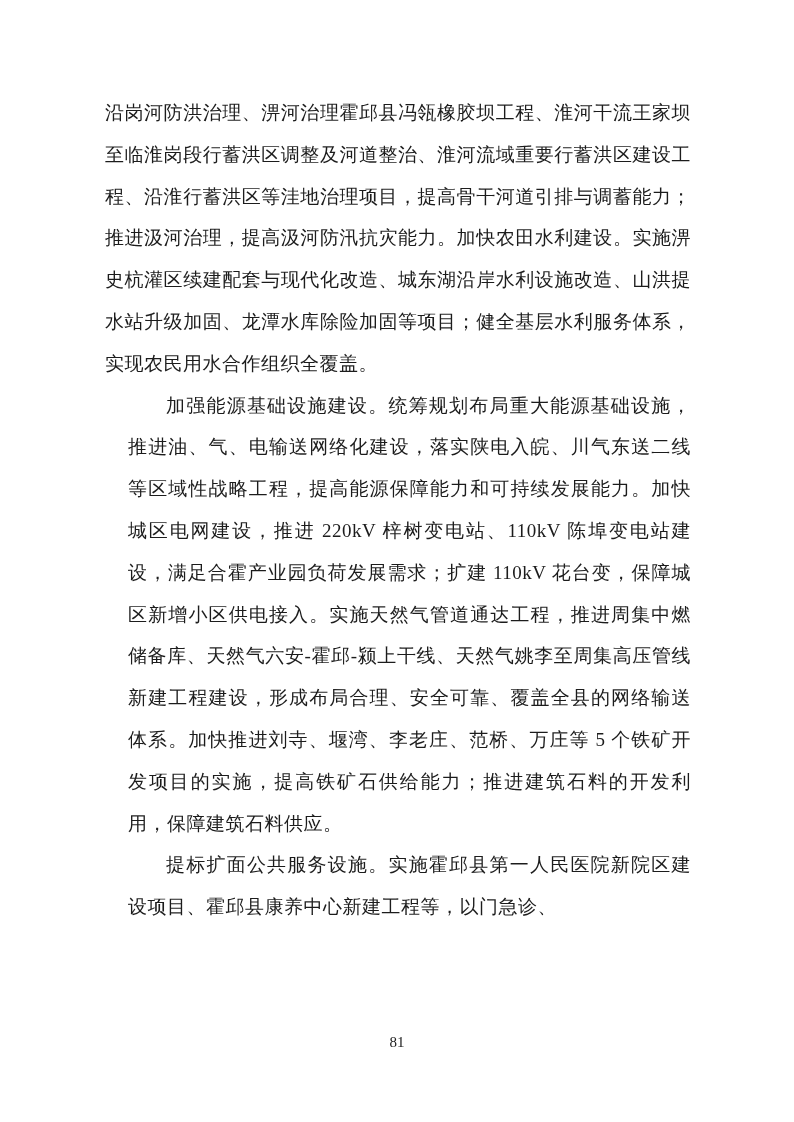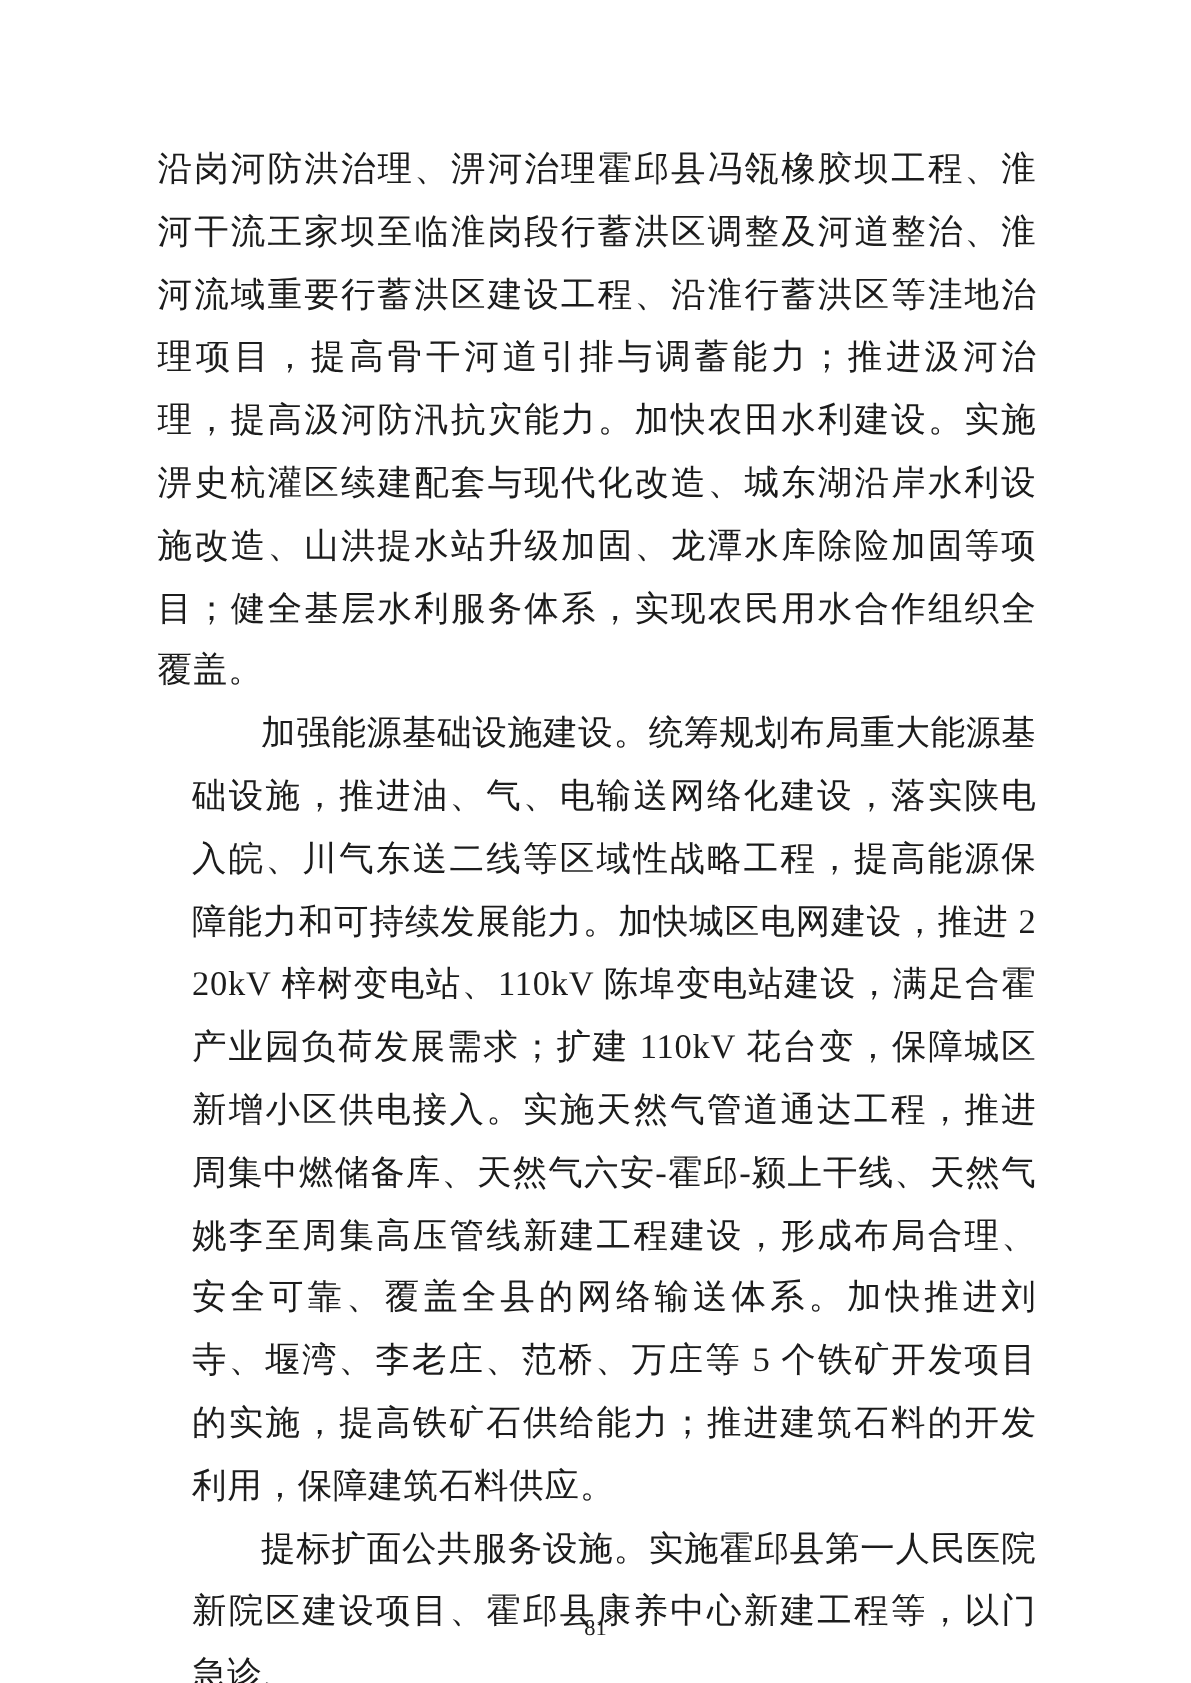--- a/index.html
+++ b/index.html
@@ -17,41 +17,40 @@
     color: #1c1c1c;
   }
   .content {
     position: absolute;
     top: 92px;
     left: 105px;
     width: 586px;
   }
   .para {
     margin: 0;
-    font-size: 23px;
+    font-size: 19px;
     line-height: 41.8px;
     text-align: justify;
     text-justify: inter-ideograph;
     letter-spacing: 0.5px;
     word-break: break-all;
   }
   .para.indent {
     text-indent: 2em;
     margin-left: 23px;
   }
   .footer {
     position: absolute;
     top: 1032px;
     left: 0;
     width: 794px;
     text-align: center;
     font-size: 15px;
     line-height: 20px;
     color: #1c1c1c;
-    margin-top: 44px;
   }
 </style>
 </head>
 <body>
 
 <div class="page">
   <div class="content">
     <p class="para">沿岗河防洪治理、淠河治理霍邱县冯瓴橡胶坝工程、淮河干流王家坝至临淮岗段行蓄洪区调整及河道整治、淮河流域重要行蓄洪区建设工程、沿淮行蓄洪区等洼地治理项目，提高骨干河道引排与调蓄能力；推进汲河治理，提高汲河防汛抗灾能力。加快农田水利建设。实施淠史杭灌区续建配套与现代化改造、城东湖沿岸水利设施改造、山洪提水站升级加固、龙潭水库除险加固等项目；健全基层水利服务体系，实现农民用水合作组织全覆盖。</p>
     <p class="para indent">加强能源基础设施建设。统筹规划布局重大能源基础设施，推进油、气、电输送网络化建设，落实陕电入皖、川气东送二线等区域性战略工程，提高能源保障能力和可持续发展能力。加快城区电网建设，推进 220kV 梓树变电站、110kV 陈埠变电站建设，满足合霍产业园负荷发展需求；扩建 110kV 花台变，保障城区新增小区供电接入。实施天然气管道通达工程，推进周集中燃储备库、天然气六安-霍邱-颍上干线、天然气姚李至周集高压管线新建工程建设，形成布局合理、安全可靠、覆盖全县的网络输送体系。加快推进刘寺、堰湾、李老庄、范桥、万庄等 5 个铁矿开发项目的实施，提高铁矿石供给能力；推进建筑石料的开发利用，保障建筑石料供应。</p>
     <p class="para indent">提标扩面公共服务设施。实施霍邱县第一人民医院新院区建设项目、霍邱县康养中心新建工程等，以门急诊、</p>

